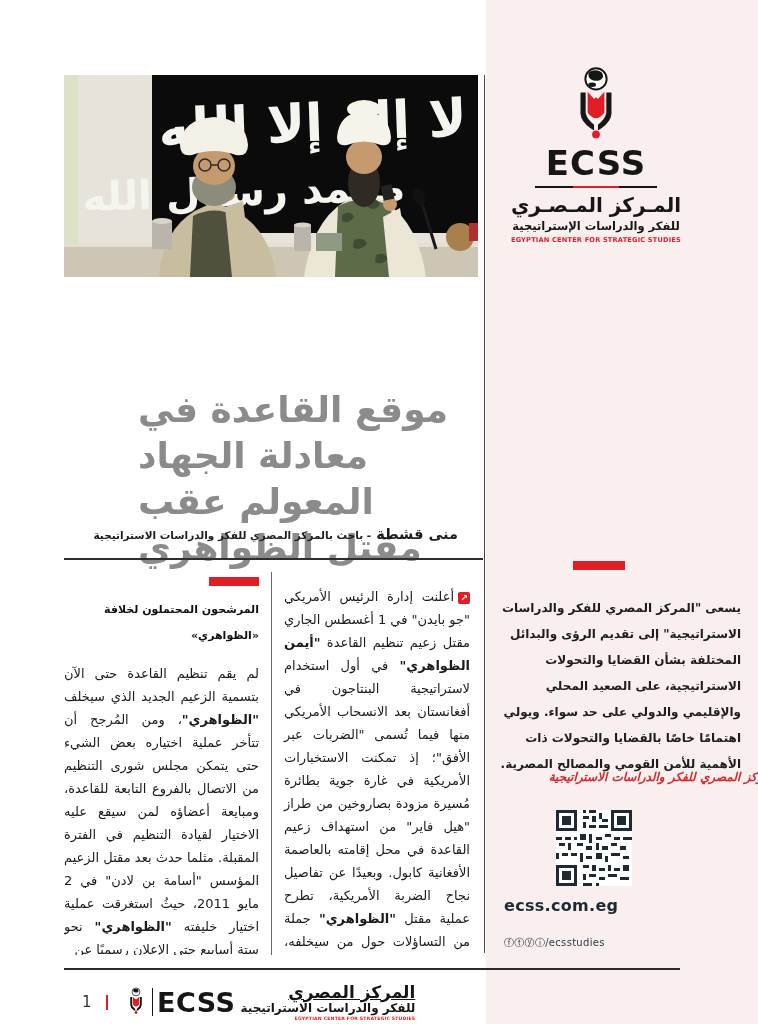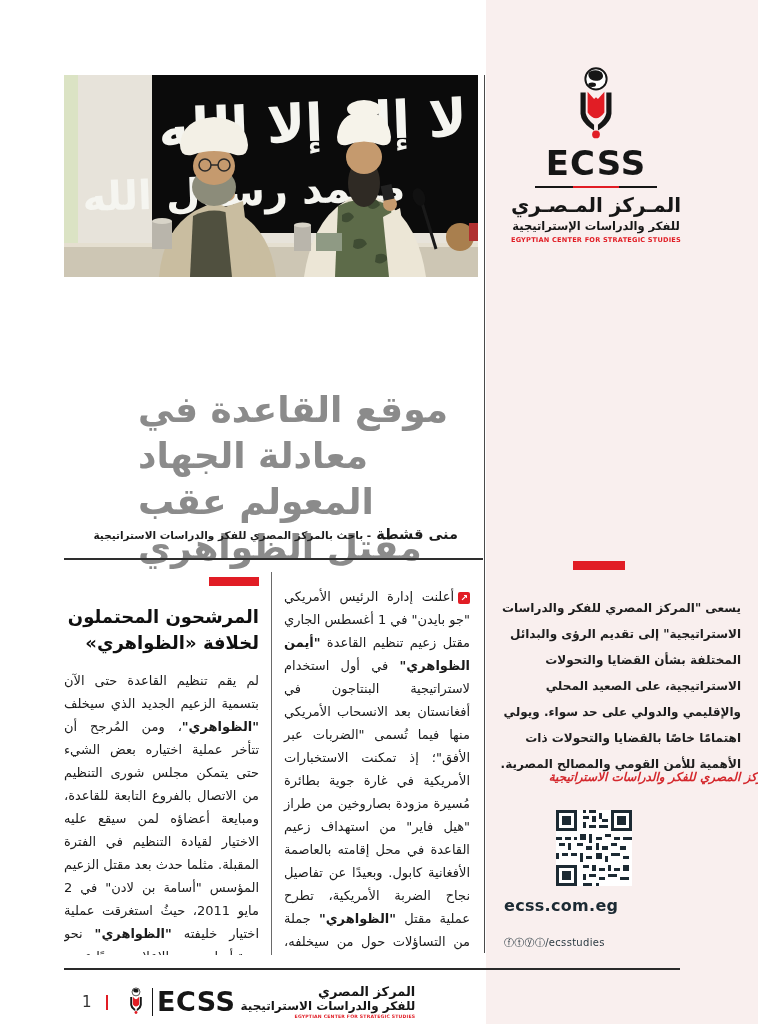--- a/index.html
+++ b/index.html
@@ -39,33 +39,33 @@
   .content-rule{position:absolute;top:558px;left:64px;width:419px;height:2px;background:#2e2e2e;}
   .columns{position:absolute;top:572px;left:64px;width:406px;height:383px;direction:rtl;
     display:flex;overflow:hidden;}
   .col-first{width:186px;flex:none;}
   .col-divider{width:1px;flex:none;background:#6a6a6a;margin:0 12px;}
   .col-second{flex:1;min-width:0;}
   .body-text{font-size:13px;line-height:23px;text-align:justify;color:#1b1b1b;direction:rtl;}
   .bullet{display:inline-block;width:12px;height:12px;background:#e11d25;color:#fff;font-size:9px;
     line-height:12px;text-align:center;border-radius:2px;margin-left:4px;vertical-align:0px;font-weight:bold;}
   .col-red-bar{width:50px;height:9px;background:#e11d25;margin:5px 0 11px 0;}
-  .col-heading{font-size:18px;font-weight:bold;line-height:26px;color:#101010;margin-bottom:11px;
+  .col-heading{font-size:11px;font-weight:bold;line-height:26px;color:#101010;margin-bottom:11px;
     direction:rtl;text-align:right;}
   
   .footer-rule{position:absolute;top:968px;left:64px;width:616px;height:2px;background:#2a2a2a;}
   .footer{position:absolute;top:980px;left:64px;height:44px;display:flex;align-items:center;direction:ltr;}
   .page-number{font-size:15px;color:#333;margin:0 14px 0 18px;}
   .footer-red-divider{width:2px;height:15px;background:#e11d25;margin-right:16px;}
   .footer-logo{display:flex;align-items:center;}
   .footer-logo svg{width:24px;height:32px;}
   .footer-logo-vline{width:1.5px;height:28px;background:#161616;margin:0 4px;}
   .footer-acronym{font-size:27px;font-weight:bold;color:#161616;letter-spacing:.5px;line-height:1;}
   .footer-ar{margin-left:5px;direction:rtl;text-align:right;line-height:1.15;}
-  .footer-ar1{font-size:13px;font-weight:bold;color:#161616;}
+  .footer-ar1{font-size:17px;font-weight:bold;color:#161616;text-decoration:underline;}
   .footer-ar2{font-size:12px;font-weight:bold;color:#161616;}
   .footer-en{font-size:4.6px;font-weight:bold;color:#e11d25;letter-spacing:.2px;}
 </style>
 </head>
 <body>
 
 <div class="page">
 
   <aside class="sidebar">
 

